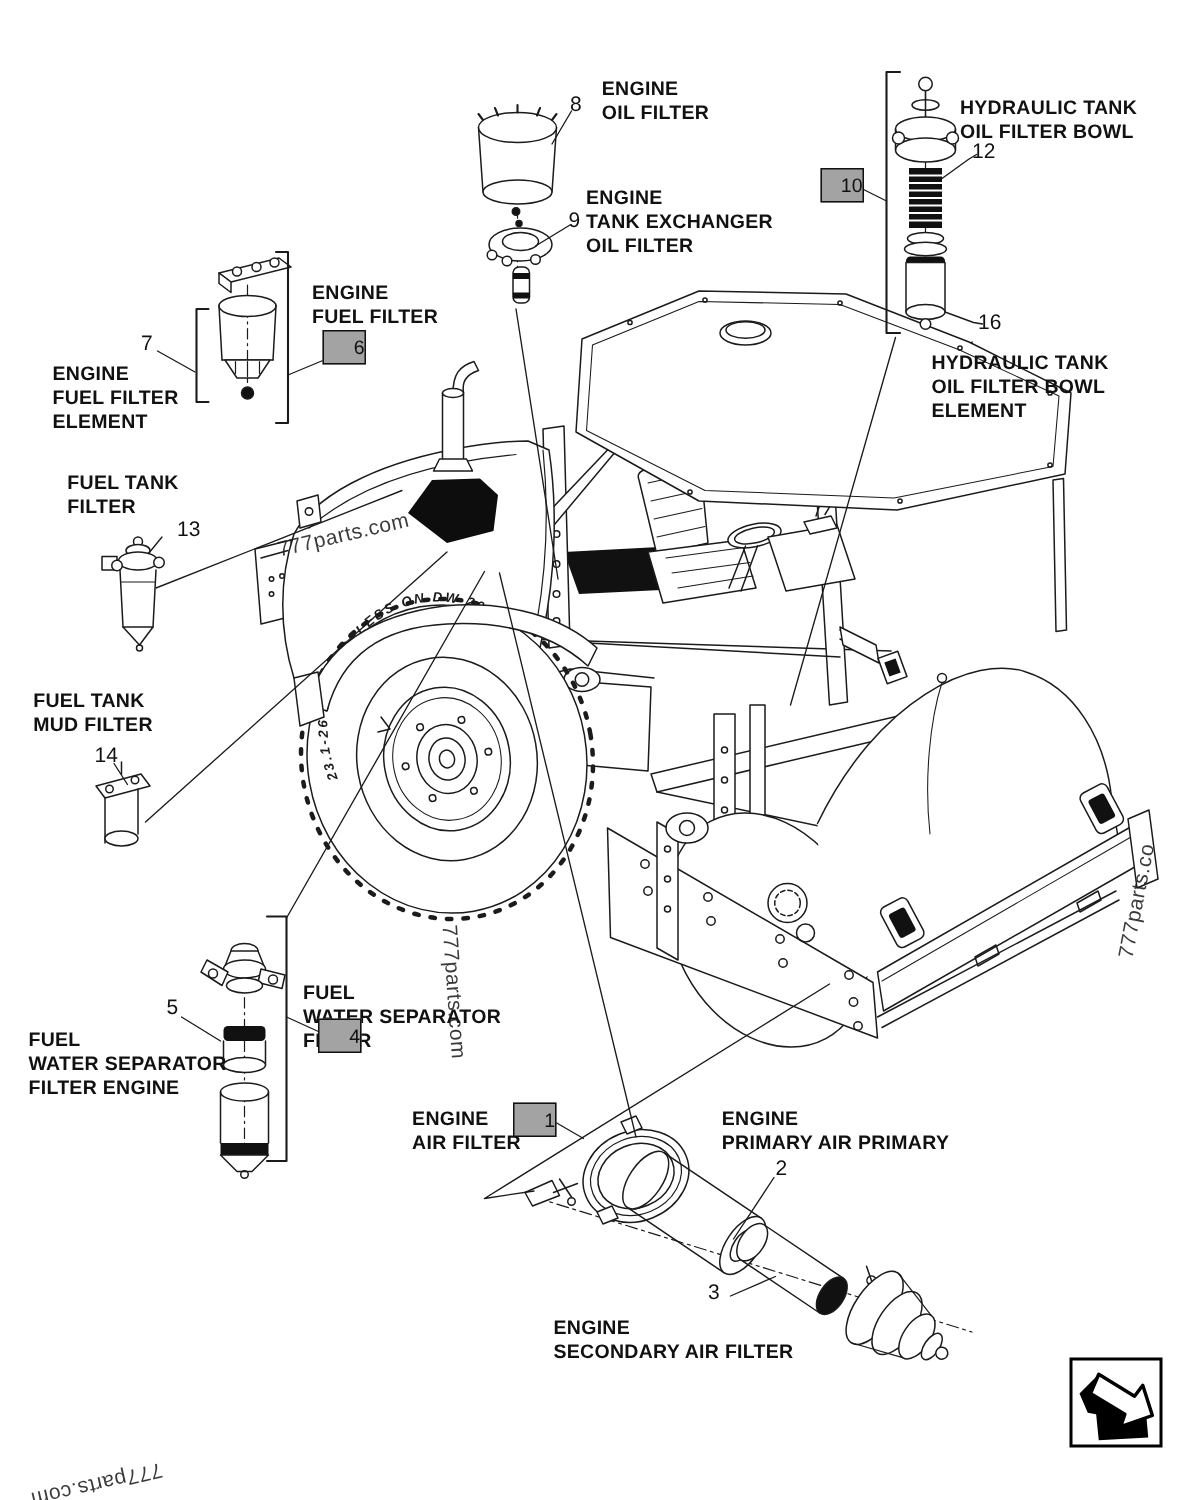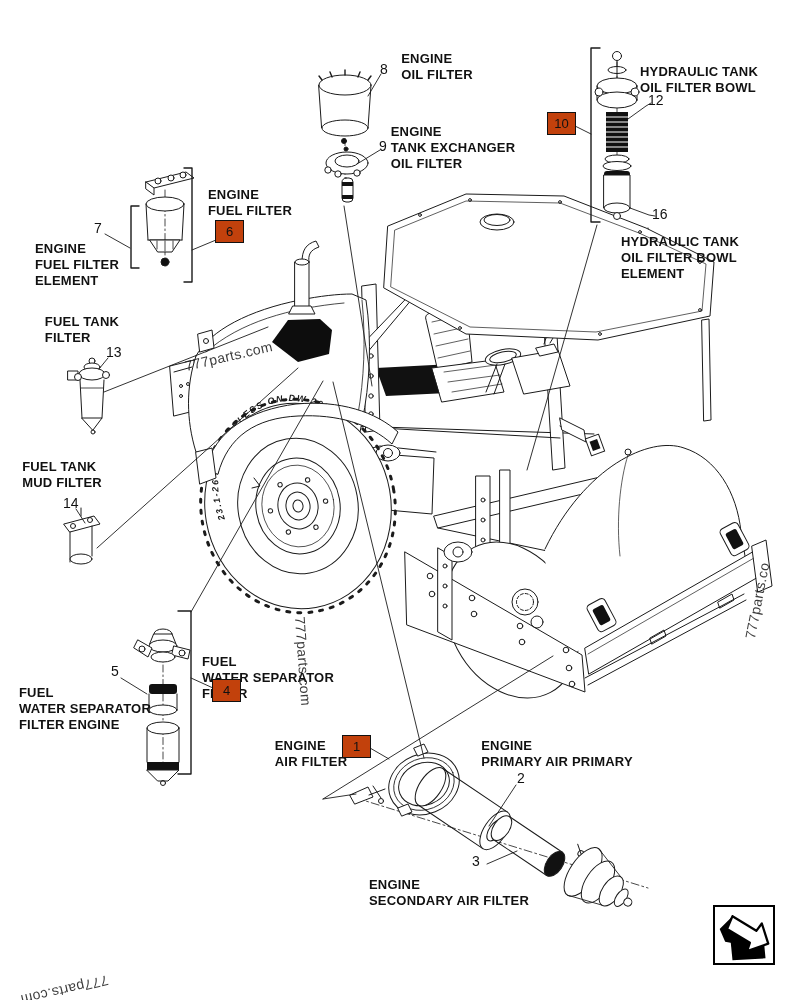--- a/index.html
+++ b/index.html
@@ -2,22 +2,22 @@
 <html><head>
 <meta charset="utf-8">
 <style>
   html,body{margin:0;padding:0;background:#e8e8e8;}
   .stage{position:relative;width:788px;height:1000px;background:#fff;overflow:hidden;
          font-family:"Liberation Sans",sans-serif;color:#111;}
   .stage svg{position:absolute;left:0;top:0;}
   .lbl{position:absolute;transform:translateX(-50%);text-align:left;white-space:nowrap;
        font-weight:bold;font-size:13px;line-height:16px;letter-spacing:.2px;}
   .ref{position:absolute;font-size:14px;line-height:14px;}
-  .refbox{position:absolute;width:27px;height:21px;border:1.6px solid #111;background:#c2410c;
-          text-align:center;font-size:13px;line-height:21px;}
+  .refbox{position:absolute;width:27px;height:21px;border:1.6px solid #111;background:#a3a3a3;
+          text-align:right;font-size:13px;line-height:21px;}
   .wm{position:absolute;font-size:14px;color:#1f1f1f;opacity:.88;white-space:nowrap;letter-spacing:.4px;}
   .wm-diag{transform:rotate(-13deg);}
   .wm-vmid{transform:rotate(86deg);transform-origin:0 0;}
   .wm-vright{transform:rotate(-79deg);transform-origin:0 0;}
   .wm-frag{transform:rotate(167deg);transform-origin:0 0;}
   .arrowbox{position:absolute;left:713px;top:905px;width:62px;height:60px;border:2.5px solid #000;
             background:#fff;box-sizing:border-box;cursor:pointer;}
 </style>
 </head>
 <body>
@@ -397,21 +397,21 @@
   <div class="lbl" style="left:449px;top:877px">
     <div>ENGINE</div>
     <div>SECONDARY AIR FILTER</div>
   </div>
 
   <div class="ref" style="left:380px;top:62px">8</div>
   <div class="ref" style="left:379px;top:139px">9</div>
   <div class="ref" style="left:648px;top:93px">12</div>
   <div class="ref" style="left:652px;top:207px">16</div>
   <div class="ref" style="left:94px;top:221px">7</div>
-  <div class="ref" style="left:106px;top:345px">13</div>
+  <div class="ref" style="left:118px;top:345px">13</div>
   <div class="ref" style="left:63px;top:496px">14</div>
   <div class="ref" style="left:111px;top:664px">5</div>
   <div class="ref" style="left:517px;top:771px">2</div>
   <div class="ref" style="left:472px;top:854px">3</div>
 
   <div class="refbox" style="left:547px;top:112px">10</div>
   <div class="refbox" style="left:215px;top:220px">6</div>
   <div class="refbox" style="left:212px;top:679px">4</div>
   <div class="refbox" style="left:342px;top:735px">1</div>
 

